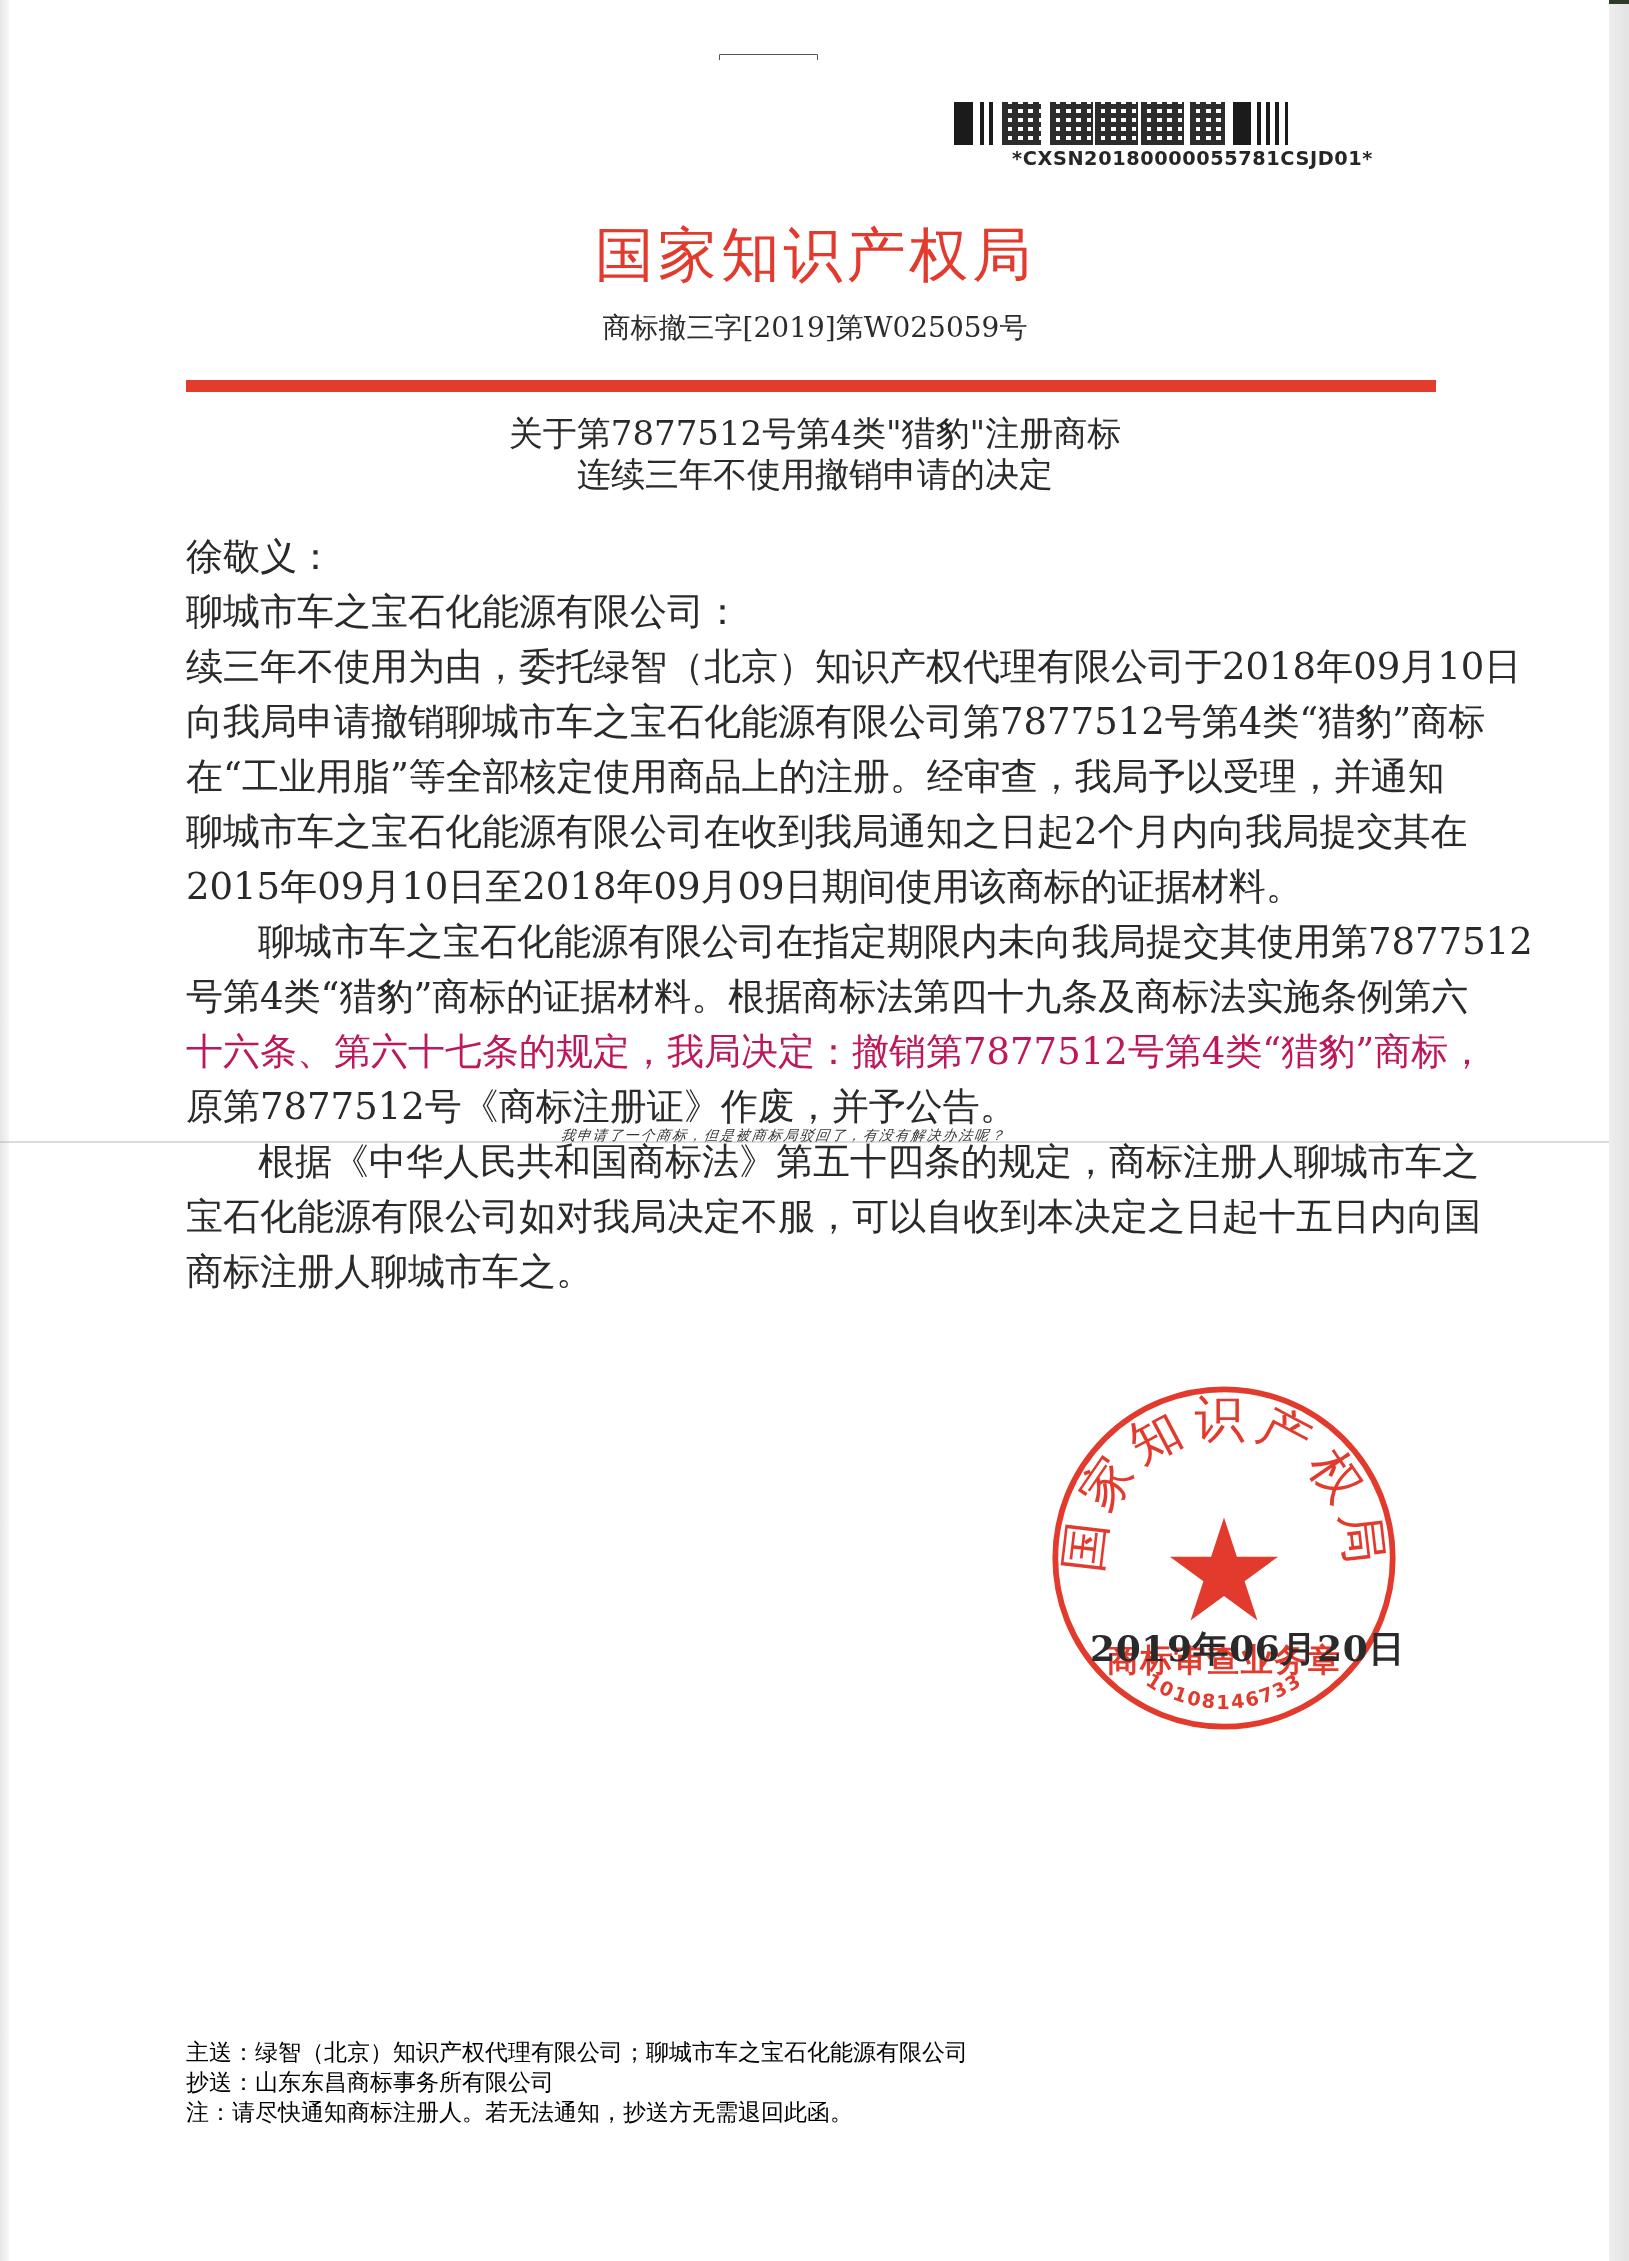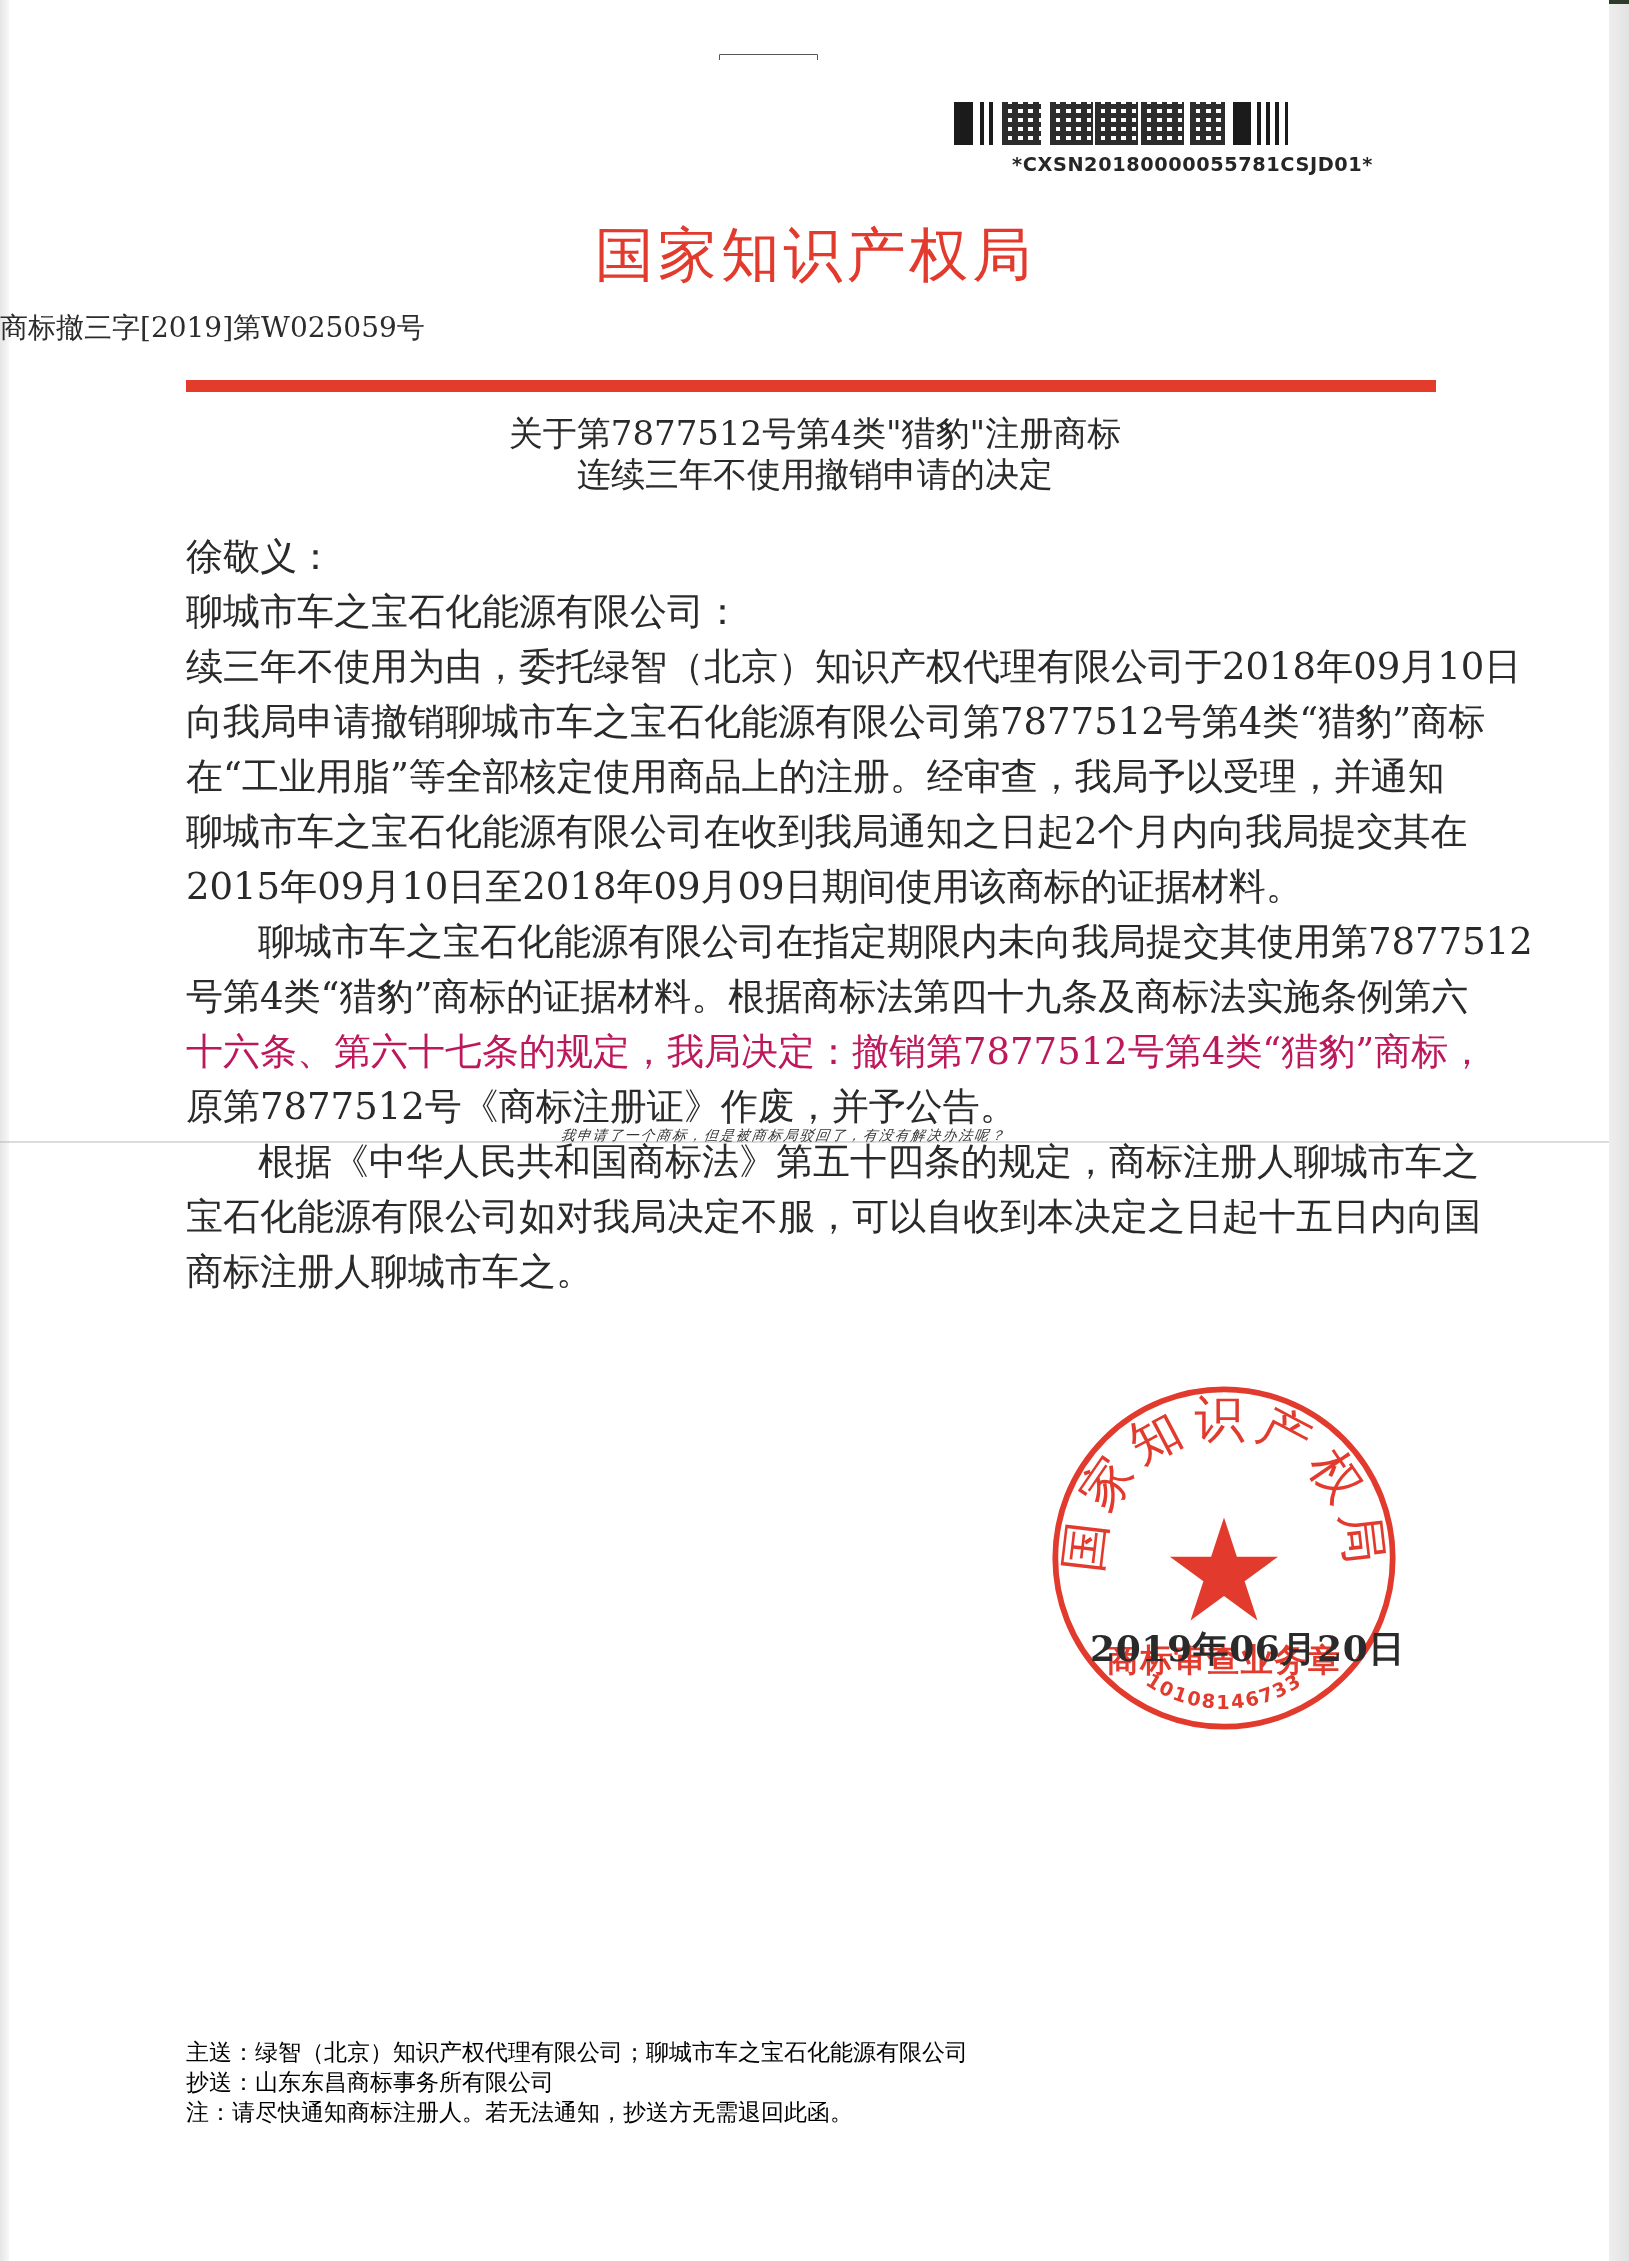--- a/index.html
+++ b/index.html
@@ -16,24 +16,24 @@
 
   .staple { position: absolute; left: 719px; top: 54px; width: 97px; height: 5.2px; border: 1.9px solid #555; border-bottom: none; border-radius: 1.3px 1.3px 0 0; }
 
   .barcode { position: absolute; left: 954px; top: 102px; width: 419px; height: 43px; display: flex; align-items: stretch; gap: 0; }
   .barcode .blk { background: #1b1b1b; }
   .barcode .gap { background: transparent; }
   .barcode .matrix { background:
       repeating-linear-gradient(90deg, #1b1b1b 0 5.8px, transparent 5.8px 10.3px),
       repeating-linear-gradient(0deg, #1b1b1b 0 5.2px, transparent 5.2px 9px);
       background-blend-mode: normal; opacity: 0.92; }
-  .barcode-text { position: absolute; left: 1012px; top: 153px; font-family: "DejaVu Sans", "Liberation Sans", sans-serif; font-size: 19.3px; letter-spacing: 0.6px; color: #262626; font-weight: bold; }
+  .barcode-text { position: absolute; left: 1012px; top: 147px; font-family: "DejaVu Sans", "Liberation Sans", sans-serif; font-size: 19.3px; letter-spacing: 0.6px; color: #262626; font-weight: bold; }
 
   .agency-title { position: absolute; left: 0; width: 1630px; top: 216px; text-align: center; font-size: 59px; color: #e23b2e; letter-spacing: 3.9px; }
-  .doc-number { position: absolute; left: 0; width: 1630px; top: 309px; text-align: left; font-size: 28px; color: #2c2c2c; }
+  .doc-number { position: absolute; left: 0; width: 1630px; top: 309px; text-align: center; font-size: 28px; color: #2c2c2c; }
   .red-rule { position: absolute; left: 186px; top: 380px; width: 1250px; height: 12.3px; background: #e33b2c; }
 
   .subject { position: absolute; left: 0; width: 1630px; top: 413px; text-align: center; font-size: 34px; line-height: 41px; color: #2a2a2a; }
 
   .body { position: absolute; left: 186px; width: 1251px; top: 534px; font-size: 37px; }
   .line { height: 55px; line-height: 45px; white-space: nowrap; }
   .line.indent { padding-left: 72px; }
   .line.justify { text-align: justify; text-align-last: justify; }
   .line.faded { color: #be185d; }
 

